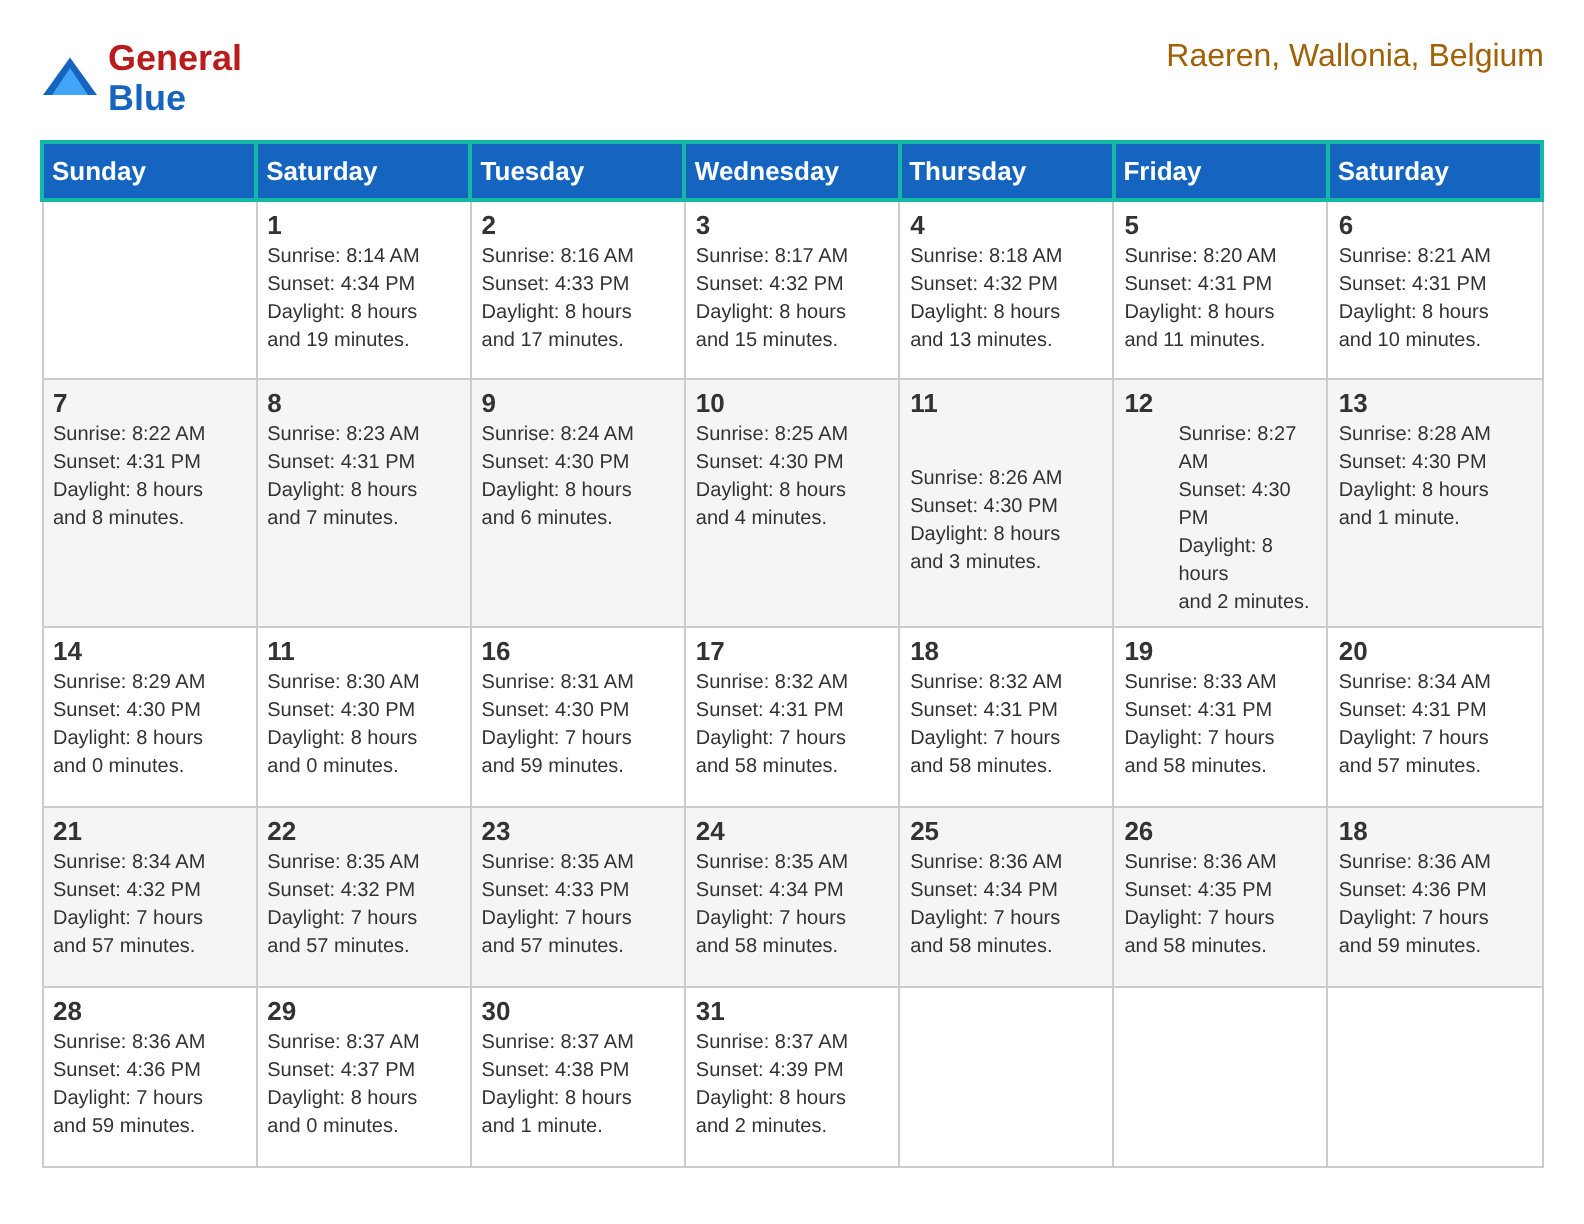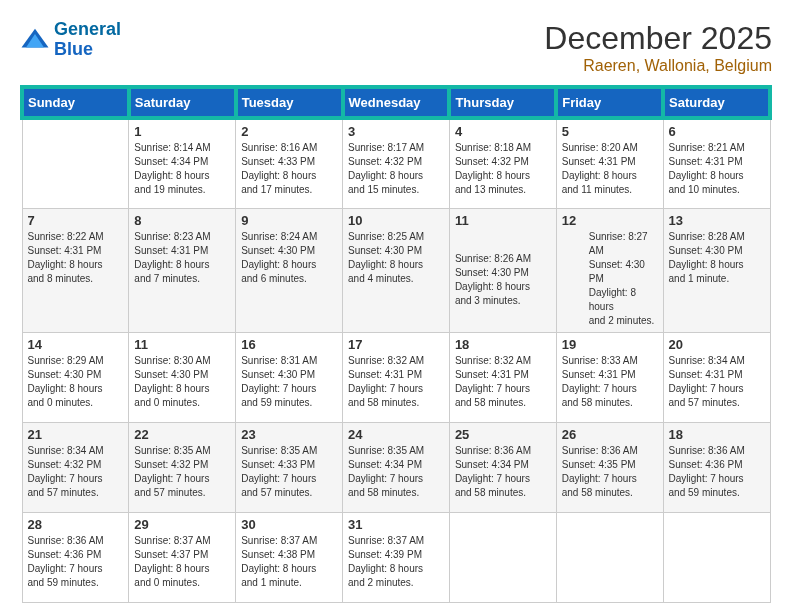--- a/index.html
+++ b/index.html
@@ -19,21 +19,21 @@
     .logo {
       display: flex;
       align-items: center;
       gap: 4px;
     }
     .logo-text {
       font-size: 18px;
       font-weight: bold;
       line-height: 1.1;
     }
-    .logo-general { color: #0369a1; }
+    .logo-general { color: #b91c1c; }
     .logo-blue { color: #1565c0; }
     .logo-icon {
       width: 30px;
       height: 30px;
     }
     .title-area {
       text-align: right;
     }
     .month-title {
       font-size: 32px;
@@ -49,21 +49,21 @@
       border-collapse: collapse;
       table-layout: fixed;
     }
     thead tr th {
       background-color: #1565c0;
       color: #fff;
       font-size: 13px;
       font-weight: bold;
       padding: 6px 4px;
       text-align: left;
-      border: 4px solid #14b8a6;
+      border: 2px solid #14b8a6;
     }
     tbody tr td {
       vertical-align: top;
       border: 1px solid #ccc;
       padding: 4px 5px;
       font-size: 11px;
       color: #333;
       min-height: 80px;
       height: 90px;
     }
@@ -94,21 +94,20 @@
     <svg class="logo-icon" viewBox="0 0 40 40" xmlns="http://www.w3.org/2000/svg">
       <polygon points="20,5 38,30 2,30" fill="#1565c0"></polygon>
       <polygon points="20,12 32,30 8,30" fill="#42a5f5"></polygon>
     </svg>
     <div class="logo-text">
       <div class="logo-general">General</div>
       <div class="logo-blue">Blue</div>
     </div>
   </div>
   <div class="title-area">
-    <div class="month-title">December 2025</div>
     <div class="location-title">Raeren, Wallonia, Belgium</div>
   </div>
 </div>
 
 <table>
   <thead>
     <tr id="header-row">
         <th>Sunday</th>
         <th>Saturday</th>
         <th>Tuesday</th>

